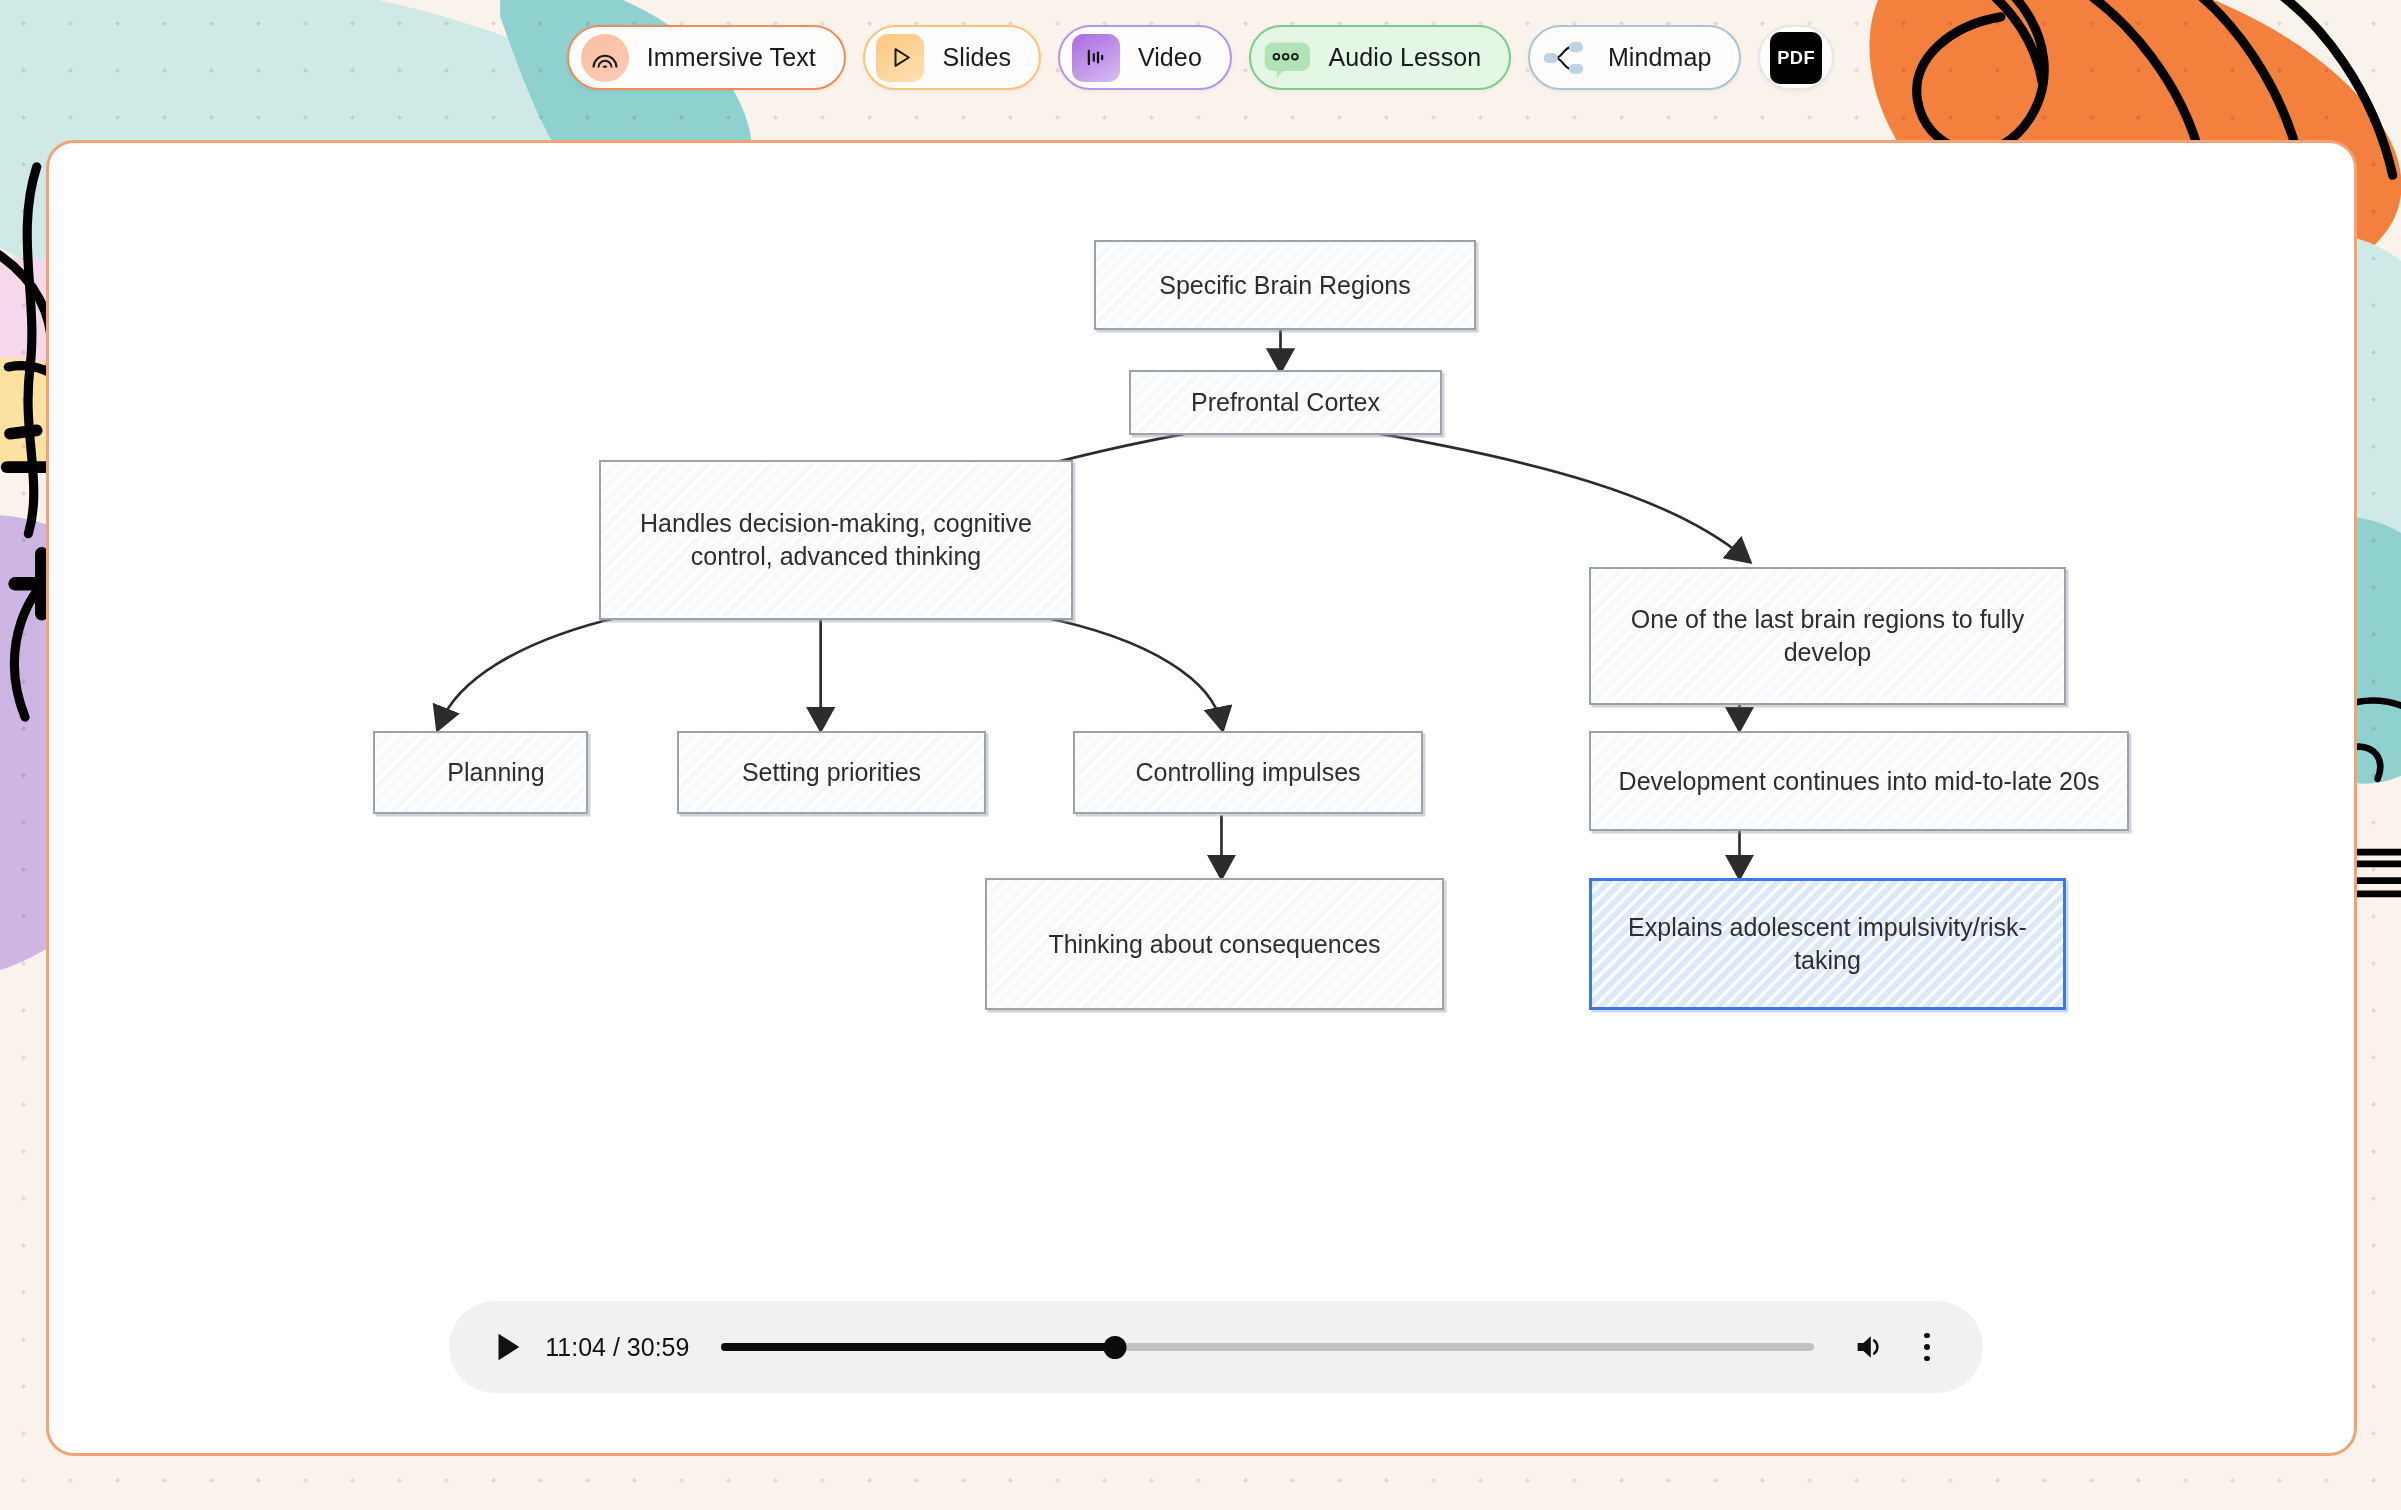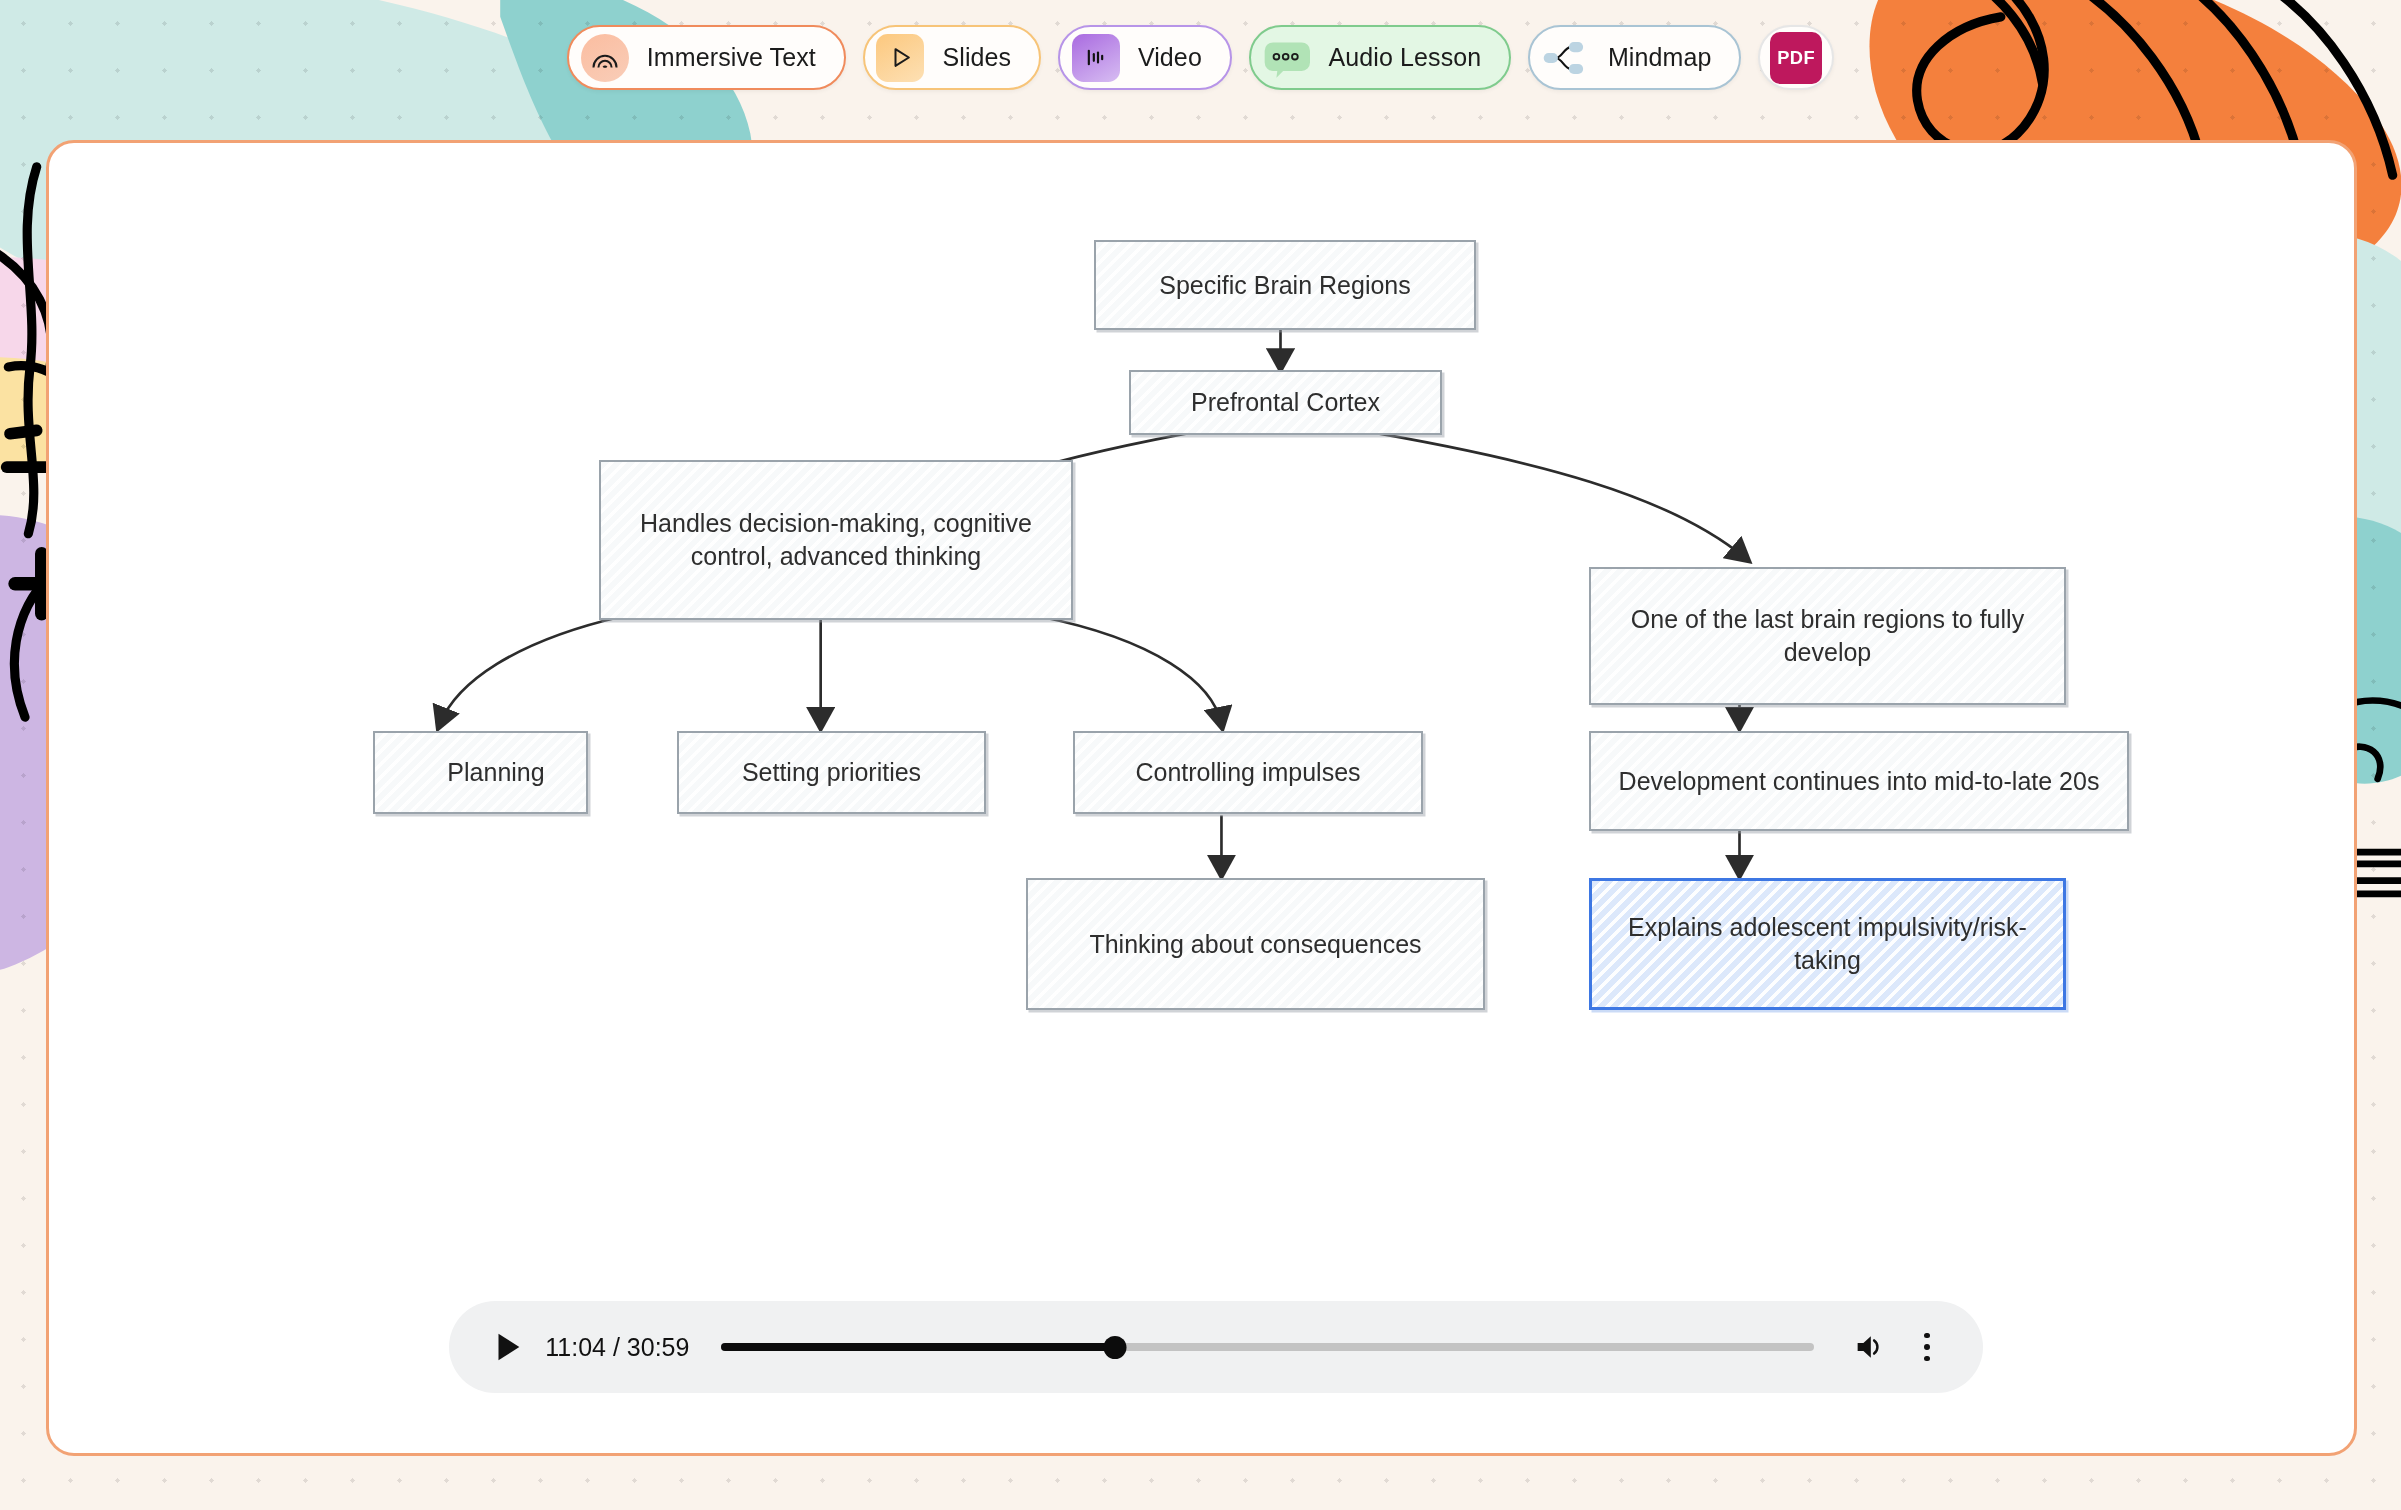--- a/index.html
+++ b/index.html
@@ -42,21 +42,21 @@
   .tab.slides    { border-color:#f7c478; }
   .tab.video     { border-color:#b794e8; }
   .tab.audio     { border-color:#7fcb8d; background:#e3f7e4; }
   .tab.mindmap   { border-color:#a9c4d4; }
 
   .ico-immersive { border-radius:50%; background:linear-gradient(150deg,#fbbda0,#f9cdb8); }
   .ico-slides    { border-radius:11.7px; background:linear-gradient(150deg,#fcc87e,#fde0b4); }
   .ico-video     { border-radius:11.7px; background:linear-gradient(150deg,#a96ae0,#d7bdf2); }
   .ico-audio     { background:transparent; }
   .ico-mindmap   { background:transparent; }
-  .ico-pdf       { width:52px; height:52px; border-radius:10px; background:#be185d;
+  .ico-pdf       { width:52px; height:52px; border-radius:10px; background:#000000;
                    color:#fff; font-size:18.3px; font-weight:bold; letter-spacing:0.4px; }
 
   
   #card {
     position:absolute; left:46px; top:140px; width:2311px; height:1316px;
     background:#fff; border:3.3px solid #f2a274; border-radius:28px;
     z-index:5; overflow:hidden;
   }
 
   
@@ -274,21 +274,21 @@
     </div>
 
     <div class="node" style="left:1024px; top:588px; width:350px; height:83px;">
       <span>Controlling impulses</span>
     </div>
 
     <div class="node" style="left:1540px; top:588px; width:540px; height:100px;">
       <span>Development continues into mid-to-late 20s</span>
     </div>
 
-    <div class="node" style="left:936px; top:735px; width:459px; height:132px;margin-left:41px;">
+    <div class="node" style="left:936px; top:735px; width:459px; height:132px;">
       <span>Thinking about consequences</span>
     </div>
 
     <div class="node hl" style="left:1540px; top:735px; width:477px; height:132px;">
       <span>Explains adolescent impulsivity/risk-taking</span>
     </div>
   </div>
 
   <div id="player">
     <div id="play-btn">

